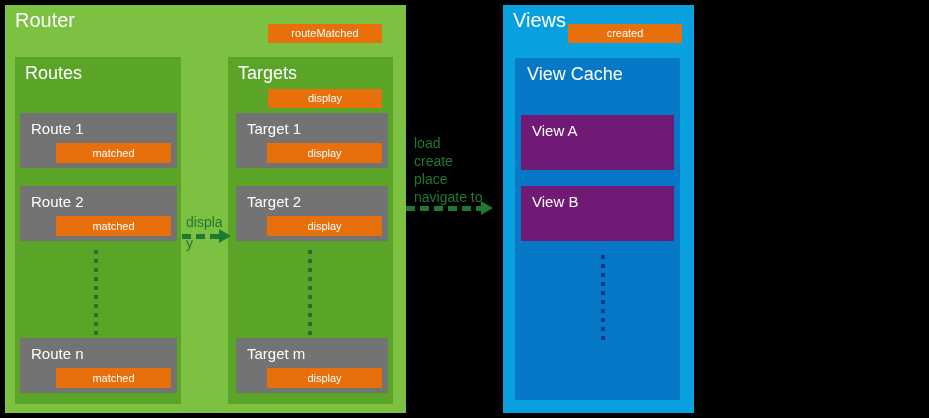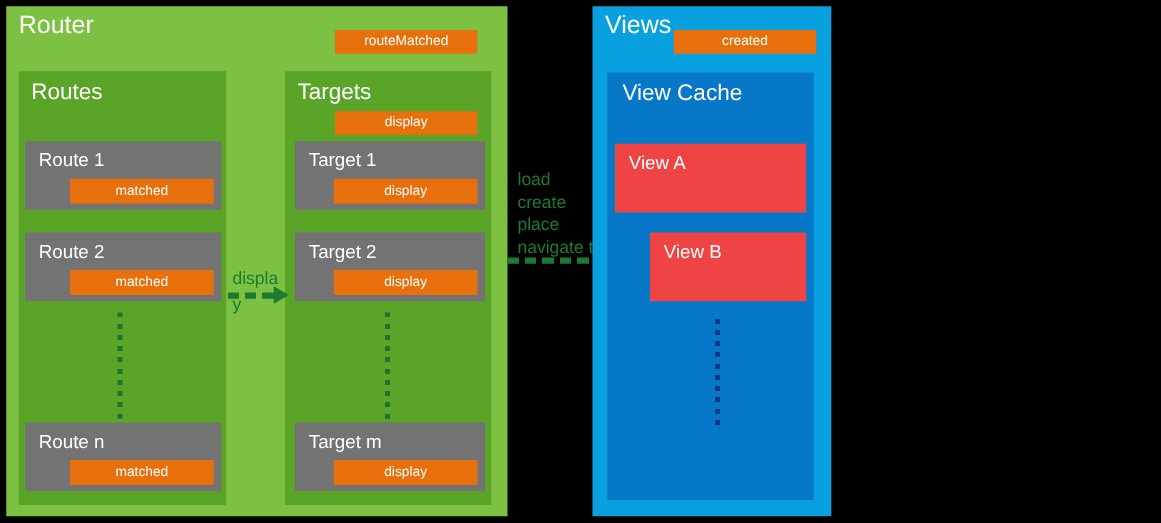--- a/index.html
+++ b/index.html
@@ -5,38 +5,38 @@
   html,body { margin:0; padding:0; background:#000; }
   #canvas {
     position:relative; width:781px; height:418px; background:#000;
     font-family:"Liberation Sans", sans-serif; overflow:hidden;
     -webkit-font-smoothing:antialiased;
   }
   .abs { position:absolute; }
 
   
   .router  { left:5px;  top:5px; width:401px; height:408px; background:#7CC142; }
-  .views   { left:474px; top:5px; width:191px; height:408px; background:#09A0E0; }
+  .views   { left:503px; top:5px; width:191px; height:408px; background:#09A0E0; }
   .group   { background:#5AA428; }
   .routes  { left:10px;  top:52px; width:166px; height:347px; }
   .targets { left:223px; top:52px; width:165px; height:347px; }
   .cache   { left:12px;  top:53px; width:165px; height:342px; background:#0778C8; }
 
   
   .title   { color:#fff; white-space:nowrap; }
   .t-lg    { font-size:20px; left:10px; top:4px; }
   .t-md    { font-size:18px; left:10px; top:6px; }
   .cache .t-md { left:12px; }
 
   
   .item  { left:5px; right:4px; height:55px; background:#737373; }
   .targets .item { left:8px; right:5px; }
-  .vitem { left:6px; right:6px; height:55px; background:#ef4444; }
+  .vitem { left:6px; right:6px; height:55px; background:#701a75; }
   .row1 { top:56px; } .row2 { top:129px; } .row3 { top:281px; }
-  .vrow1 { top:57px; } .vrow2 { top:128px;margin-left:28px; } .vrow3 { top:282px; }
+  .vrow1 { top:57px; } .vrow2 { top:128px; } .vrow3 { top:282px; }
   .item-label { left:11px; top:7px; font-size:15px; color:#fff; white-space:nowrap; }
 
   
   .badge { background:#E8700C; color:#fff; font-size:11px; text-align:center; overflow:hidden; }
   .item-badge      { right:6px; width:115px; top:30px; height:20px; line-height:20px; }
   .badge-routematched { left:263px; top:19px; width:114px; height:19px; line-height:19px; }
   .badge-display-hdr  { left:40px;  top:32px; width:114px; height:19px; line-height:19px; }
   .badge-created      { left:65px;  top:19px; width:114px; height:19px; line-height:19px; }
 
   

